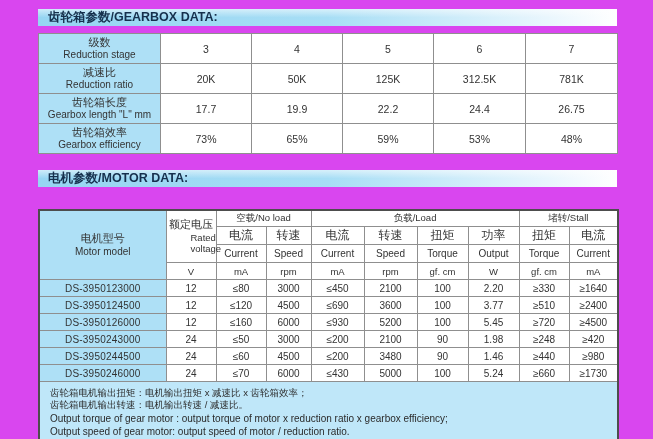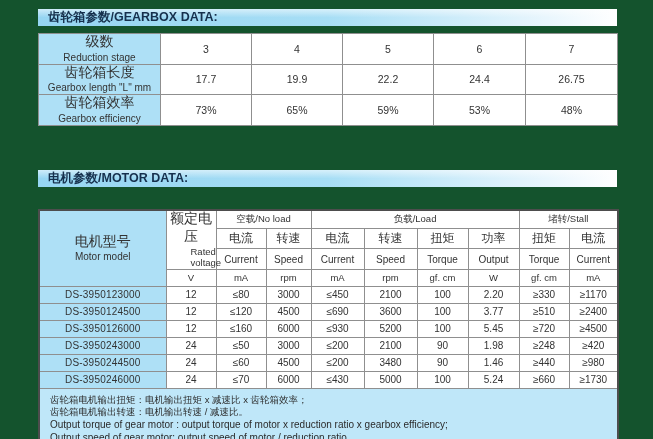--- a/index.html
+++ b/index.html
@@ -1,33 +1,33 @@
 <!DOCTYPE html>
 <html><head>
 <meta charset="utf-8">
 <style>
   html,body{margin:0;padding:0;background:#ffffff;}
   body{width:653px;height:439px;font-family:"Liberation Sans","DejaVu Sans",sans-serif;}
-  .page{position:relative;width:653px;height:439px;background:#14532d;overflow:hidden;}
+  .page{position:relative;width:653px;height:439px;background:#d946ef;overflow:hidden;}
 
   .bar{position:absolute;left:38px;width:579px;height:17px;display:flex;align-items:center;
        padding-left:10px;box-sizing:border-box;font-weight:bold;font-size:12.5px;color:#16304d;
        background:
          linear-gradient(to bottom, rgba(255,255,255,.55) 0%, rgba(255,255,255,0) 50%),
          linear-gradient(to right, #96d5f2 0%, #a7def5 50%, #e9f6fd 88%, #ffffff 100%);}
   #bar1{top:9px;}
   #bar2{top:170px;}
 
   table{border-collapse:collapse;table-layout:fixed;}
 
   .gtable{position:absolute;left:38px;top:33px;width:579px;border:1px solid #777;}
   .gtable td{border:1px solid #8f8f8f;text-align:center;vertical-align:middle;height:29px;
              font-size:10.5px;color:#333;background:#fff;padding:0;}
   .gtable td.lbl{background:#aee0f6;}
-  .zh{font-size:14px;line-height:1.25;font-family:Liberation Mono, monospace;}
+  .zh{font-size:11px;line-height:1.25;}
   .en{font-size:10px;line-height:1.2;}
 
   .mtable{position:absolute;left:38px;top:209px;width:579px;border:2px solid #4d4d4d;}
   .mtable th,.mtable td{border:1px solid #8f8f8f;text-align:center;vertical-align:middle;
              font-weight:normal;color:#333;background:#fff;padding:0;}
   .mtable .blue{background:#aee0f6;}
   .mtable tr.h1 th{height:15px;font-size:9.5px;}
   .mtable tr.h2 th{height:16px;font-size:12px;}
   .mtable tr.h3 th{height:17px;font-size:10px;}
   .mtable tr.h4 th{height:16px;font-size:9.5px;}
@@ -61,20 +61,31 @@
       <tr>
         <td class="lbl">
           <div class="zh">级数</div>
           <div class="en">Reduction stage</div>
         </td>
         <td>3</td>
         <td>4</td>
         <td>5</td>
         <td>6</td>
         <td>7</td>
+      </tr>
+      <tr>
+        <td class="lbl">
+          <div class="zh">减速比</div>
+          <div class="en">Reduction ratio</div>
+        </td>
+        <td>20K</td>
+        <td>50K</td>
+        <td>125K</td>
+        <td>312.5K</td>
+        <td>781K</td>
       </tr>
       <tr>
         <td class="lbl">
           <div class="zh">齿轮箱长度</div>
           <div class="en">Gearbox length "L" mm</div>
         </td>
         <td>17.7</td>
         <td>19.9</td>
         <td>22.2</td>
         <td>24.4</td>
@@ -160,21 +171,21 @@
       <tr>
         <td class="blue model">DS-3950123000</td>
         <td>12</td>
         <td>≤80</td>
         <td>3000</td>
         <td>≤450</td>
         <td>2100</td>
         <td>100</td>
         <td>2.20</td>
         <td>≥330</td>
-        <td>≥1170</td>
+        <td>≥1640</td>
       </tr>
       <tr>
         <td class="blue model">DS-3950124500</td>
         <td>12</td>
         <td>≤120</td>
         <td>4500</td>
         <td>≤690</td>
         <td>3600</td>
         <td>100</td>
         <td>3.77</td>

